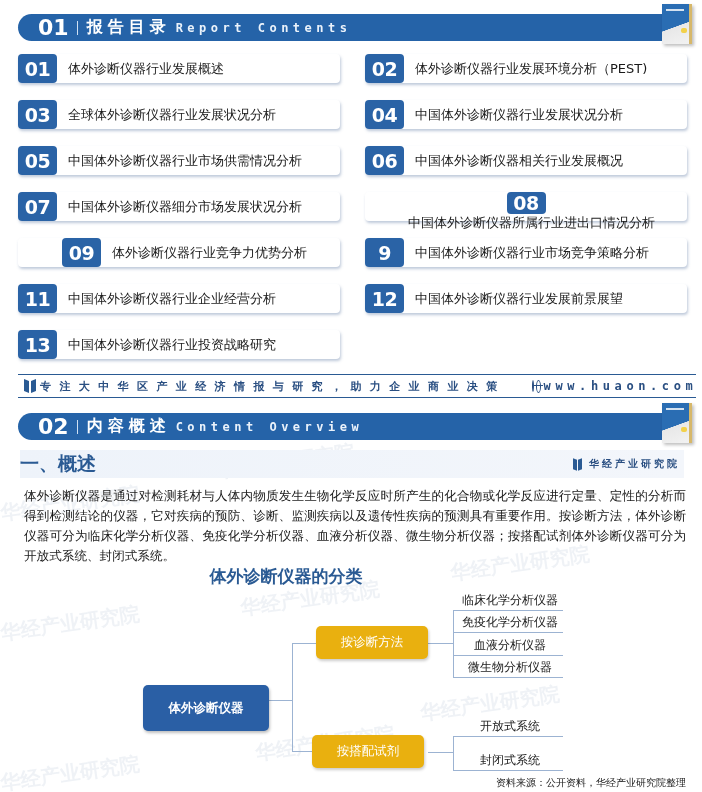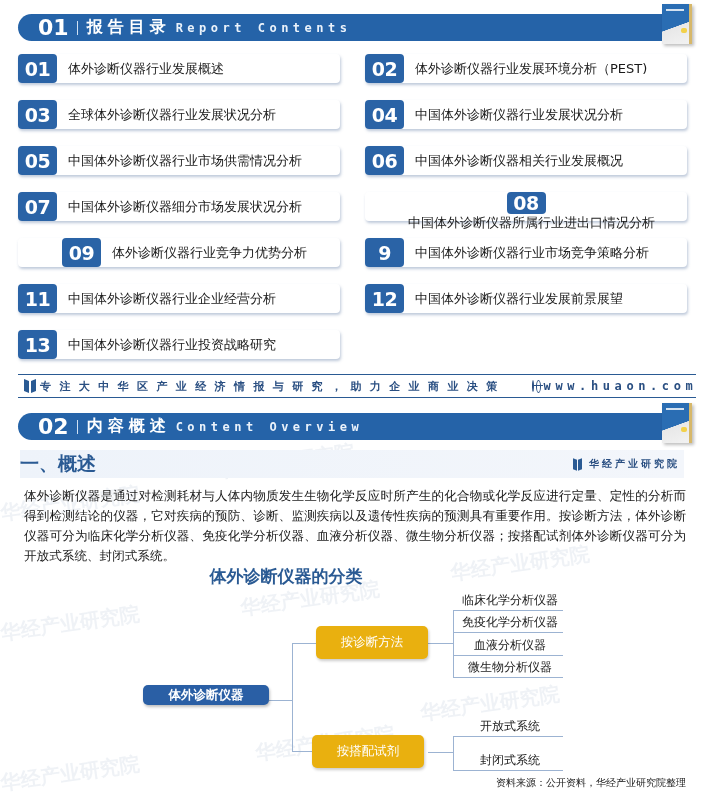--- a/index.html
+++ b/index.html
@@ -27,21 +27,21 @@
   .slogan .globe::after { content: ""; position: absolute; left: -1px; top: 4px; width: 11px; height: 1px; background: #2a4f82; }
   .slogan .url { margin-left: 10px; font-family: "DejaVu Sans Mono", monospace; font-size: 12px; letter-spacing: 4.6px; font-weight: bold; }
   .sub-header { position: absolute; left: 20px; top: 450px; width: 664px; height: 28px; background: linear-gradient(90deg, #eef3fa 0%, #f3f6fb 100%); display: flex; align-items: center; }
   .sub-header .title { font-size: 19px; font-weight: bold; color: #2a5a93; }
   .sub-header .brand { margin-left: auto; margin-right: 4px; display: flex; align-items: center; color: #2a4f82; font-size: 10px; font-weight: bold; letter-spacing: 3px; }
   .sub-header .brand .mini { width: 10px; height: 11px; position: relative; margin-right: 6px; }
   .sub-header .brand .mini::before { content: ""; position: absolute; left: 0; top: 0; width: 4px; height: 11px; background: #2a5a93; transform: skewY(20deg); }
   .sub-header .brand .mini::after { content: ""; position: absolute; left: 5px; top: 0; width: 4px; height: 11px; background: #2a5a93; transform: skewY(-20deg); }
   .paragraph { position: absolute; left: 24px; top: 486px; width: 662px; font-size: 12.6px; line-height: 20px; color: #1a1a1a; text-align: justify; }
   .diagram-title { position: absolute; left: 0; width: 572px; top: 565px; text-align: center; font-size: 17px; font-weight: bold; color: #2a5a93; }
-  .node-root { position: absolute; left: 143px; top: 685px; width: 126px; height: 20px; background: #2a5fa5; color: #fff; border-radius: 5px; font-size: 12.5px; font-weight: bold; display: flex; align-items: center; justify-content: center; box-shadow: 1px 2px 3px rgba(0,0,0,0.25); }
+  .node-root { position: absolute; left: 143px; top: 685px; width: 126px; height: 46px; background: #2a5fa5; color: #fff; border-radius: 5px; font-size: 12.5px; font-weight: bold; display: flex; align-items: center; justify-content: center; box-shadow: 1px 2px 3px rgba(0,0,0,0.25); }
   .node-mid { position: absolute; width: 112px; height: 33px; background: #e9b00f; color: #fff; border-radius: 5px; font-size: 12.5px; font-weight: normal; display: flex; align-items: center; justify-content: center; box-shadow: 1px 2px 3px rgba(0,0,0,0.2); }
   .leaf { position: absolute; width: 110px; font-size: 12px; color: #1a1a1a; text-align: center; }
   .line { position: absolute; background: #9cb3d2; }
   .source { position: absolute; right: 16px; top: 776px; font-size: 10px; color: #1a1a1a; }
   .wm { position: absolute; color: rgba(140,160,190,0.14); font-size: 20px; font-weight: bold; transform: rotate(-8deg); white-space: nowrap; pointer-events: none; }
 </style>
 </head>
 <body>
 
 <div class="wm" style="left:215px;top:448px;">华经产业研究院</div>

